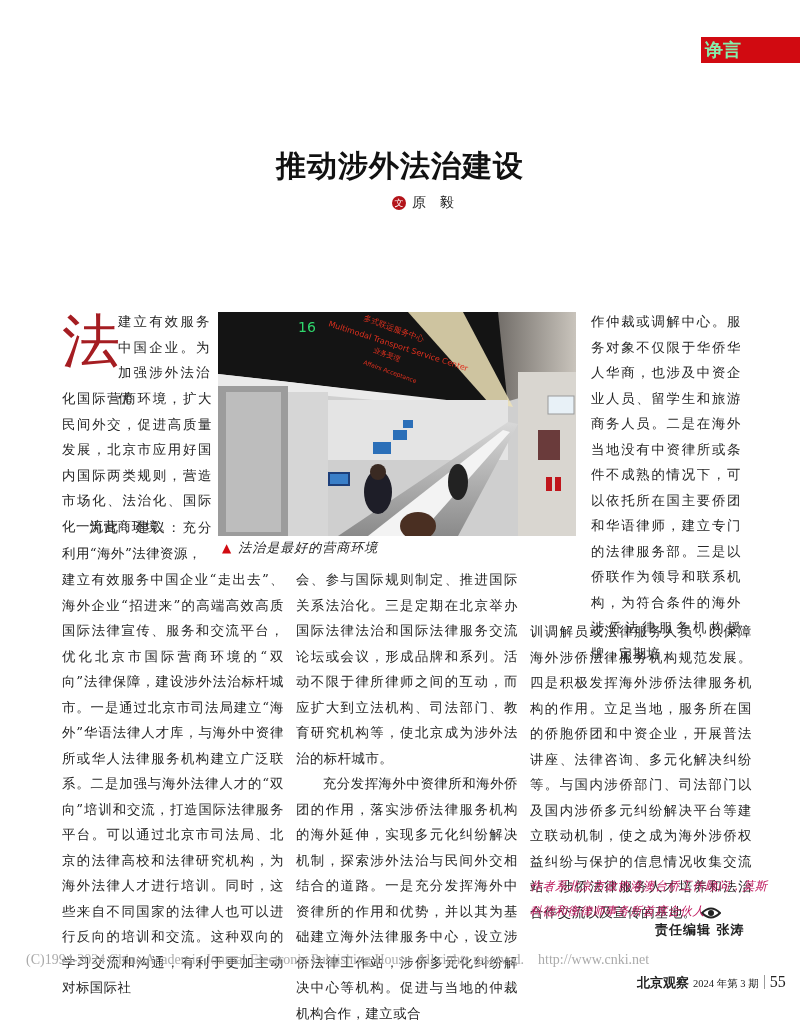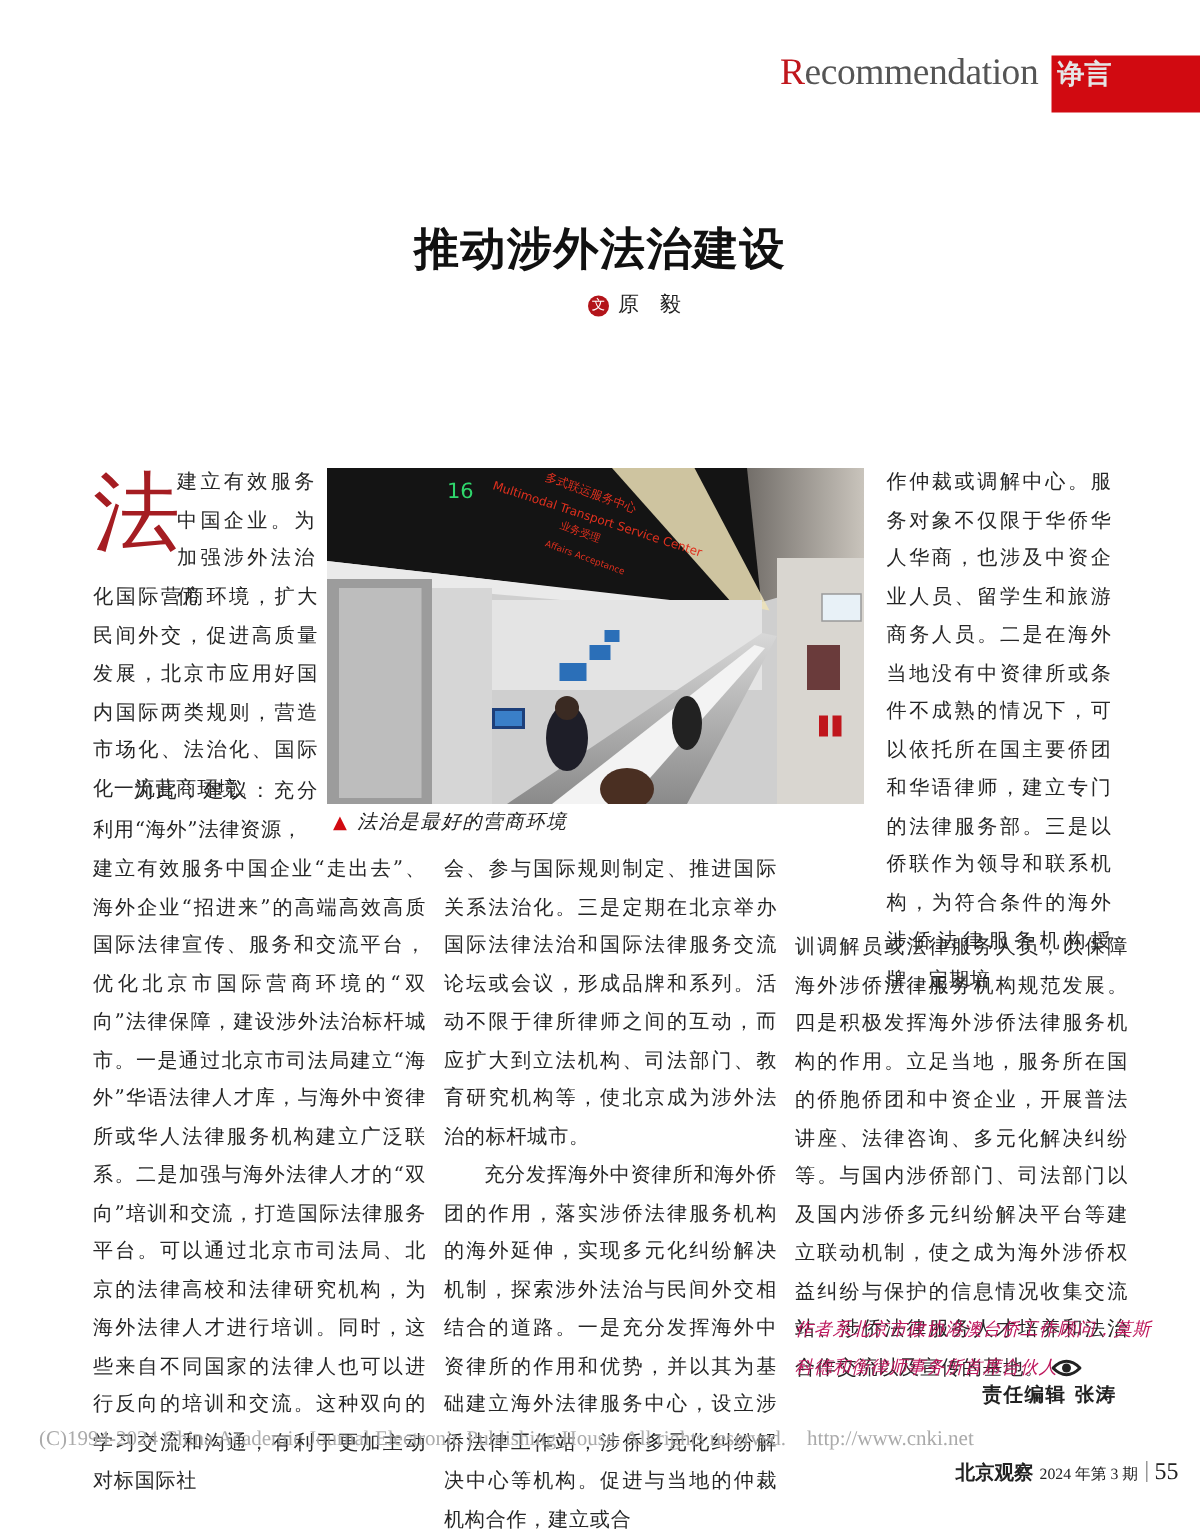--- a/index.html
+++ b/index.html
@@ -3,21 +3,21 @@
 <meta charset="utf-8">
 <style>
   * { margin: 0; padding: 0; box-sizing: border-box; }
   html, body { width: 800px; height: 1023px; background: #ffffff; overflow: hidden; }
   body { position: relative; font-family: "DejaVu Serif", "Liberation Serif", serif; color: #222; }
 
   
   .hdr { position: absolute; top: 37px; left: 0; width: 800px; height: 28px; }
   .hdr-en { position: absolute; left: 520px; top: -2px; font-family: "Liberation Serif", serif; font-size: 25px; color: #555; letter-spacing: -0.3px; }
   .hdr-en .cap { color: #c0161c; }
-  .hdr-tag { position: absolute; left: 701px; top: 0; width: 99px; height: 38px; background: #d10a11; color: #e5e5e5; font-family: "DejaVu Sans", sans-serif; font-weight: bold; font-size: 18px; line-height: 26px; padding-left: 4px; }
+  .hdr-tag { position: absolute; left: 701px; top: 0; width: 99px; height: 26px; background: #d10a11; color: #86efac; font-family: "DejaVu Sans", sans-serif; font-weight: bold; font-size: 18px; line-height: 26px; padding-left: 4px; }
 
   
   .title { position: absolute; top: 146px; left: 0; width: 800px; text-align: center; font-family: "DejaVu Sans", sans-serif; font-weight: bold; font-size: 30px; color: #111; letter-spacing: 1px; }
   .byline { position: absolute; top: 194px; left: 0; width: 800px; text-align: center; font-family: "DejaVu Sans", sans-serif; font-size: 14px; color: #222; margin-left: 30px; }
   .byline .wen { display: inline-block; width: 14px; height: 14px; border-radius: 50%; background: #b3141a; color: #fff; font-size: 9px; line-height: 14px; text-align: center; vertical-align: 1px; margin-right: 6px; }
   .byline .name { letter-spacing: 14px; }
 
   
   .txt { position: absolute; font-size: 13.4px; line-height: 25.5px; color: #262626; text-align: justify; letter-spacing: 0.5px; }
   .txt p { text-indent: 0; }
@@ -48,21 +48,20 @@
   .folio { position: absolute; top: 973px; left: 637px; white-space: nowrap; font-family: "Liberation Serif", serif; color: #222; }
   .folio .mag { font-family: "DejaVu Sans", sans-serif; font-weight: bold; font-size: 13px; }
   .folio .issue { font-size: 10.5px; margin-left: 4px; }
   .folio .sep { display: inline-block; width: 1px; height: 14px; background: #999; margin: 0 5px; vertical-align: -2px; }
   .folio .page { font-size: 16px; }
 </style>
 </head>
 <body>
 
 <div class="hdr">
-  <div class="hdr-en"><span class="cap">R</span><span>ecommendation</span></div>
   <div class="hdr-tag">诤言</div>
 </div>
 
 <h1 class="title">推动涉外法治建设</h1>
 <div class="byline">
   <span class="wen">文</span><span class="name">原毅</span>
 </div>
 
 <div class="dropcap">法</div>
 <div class="txt col1a">

